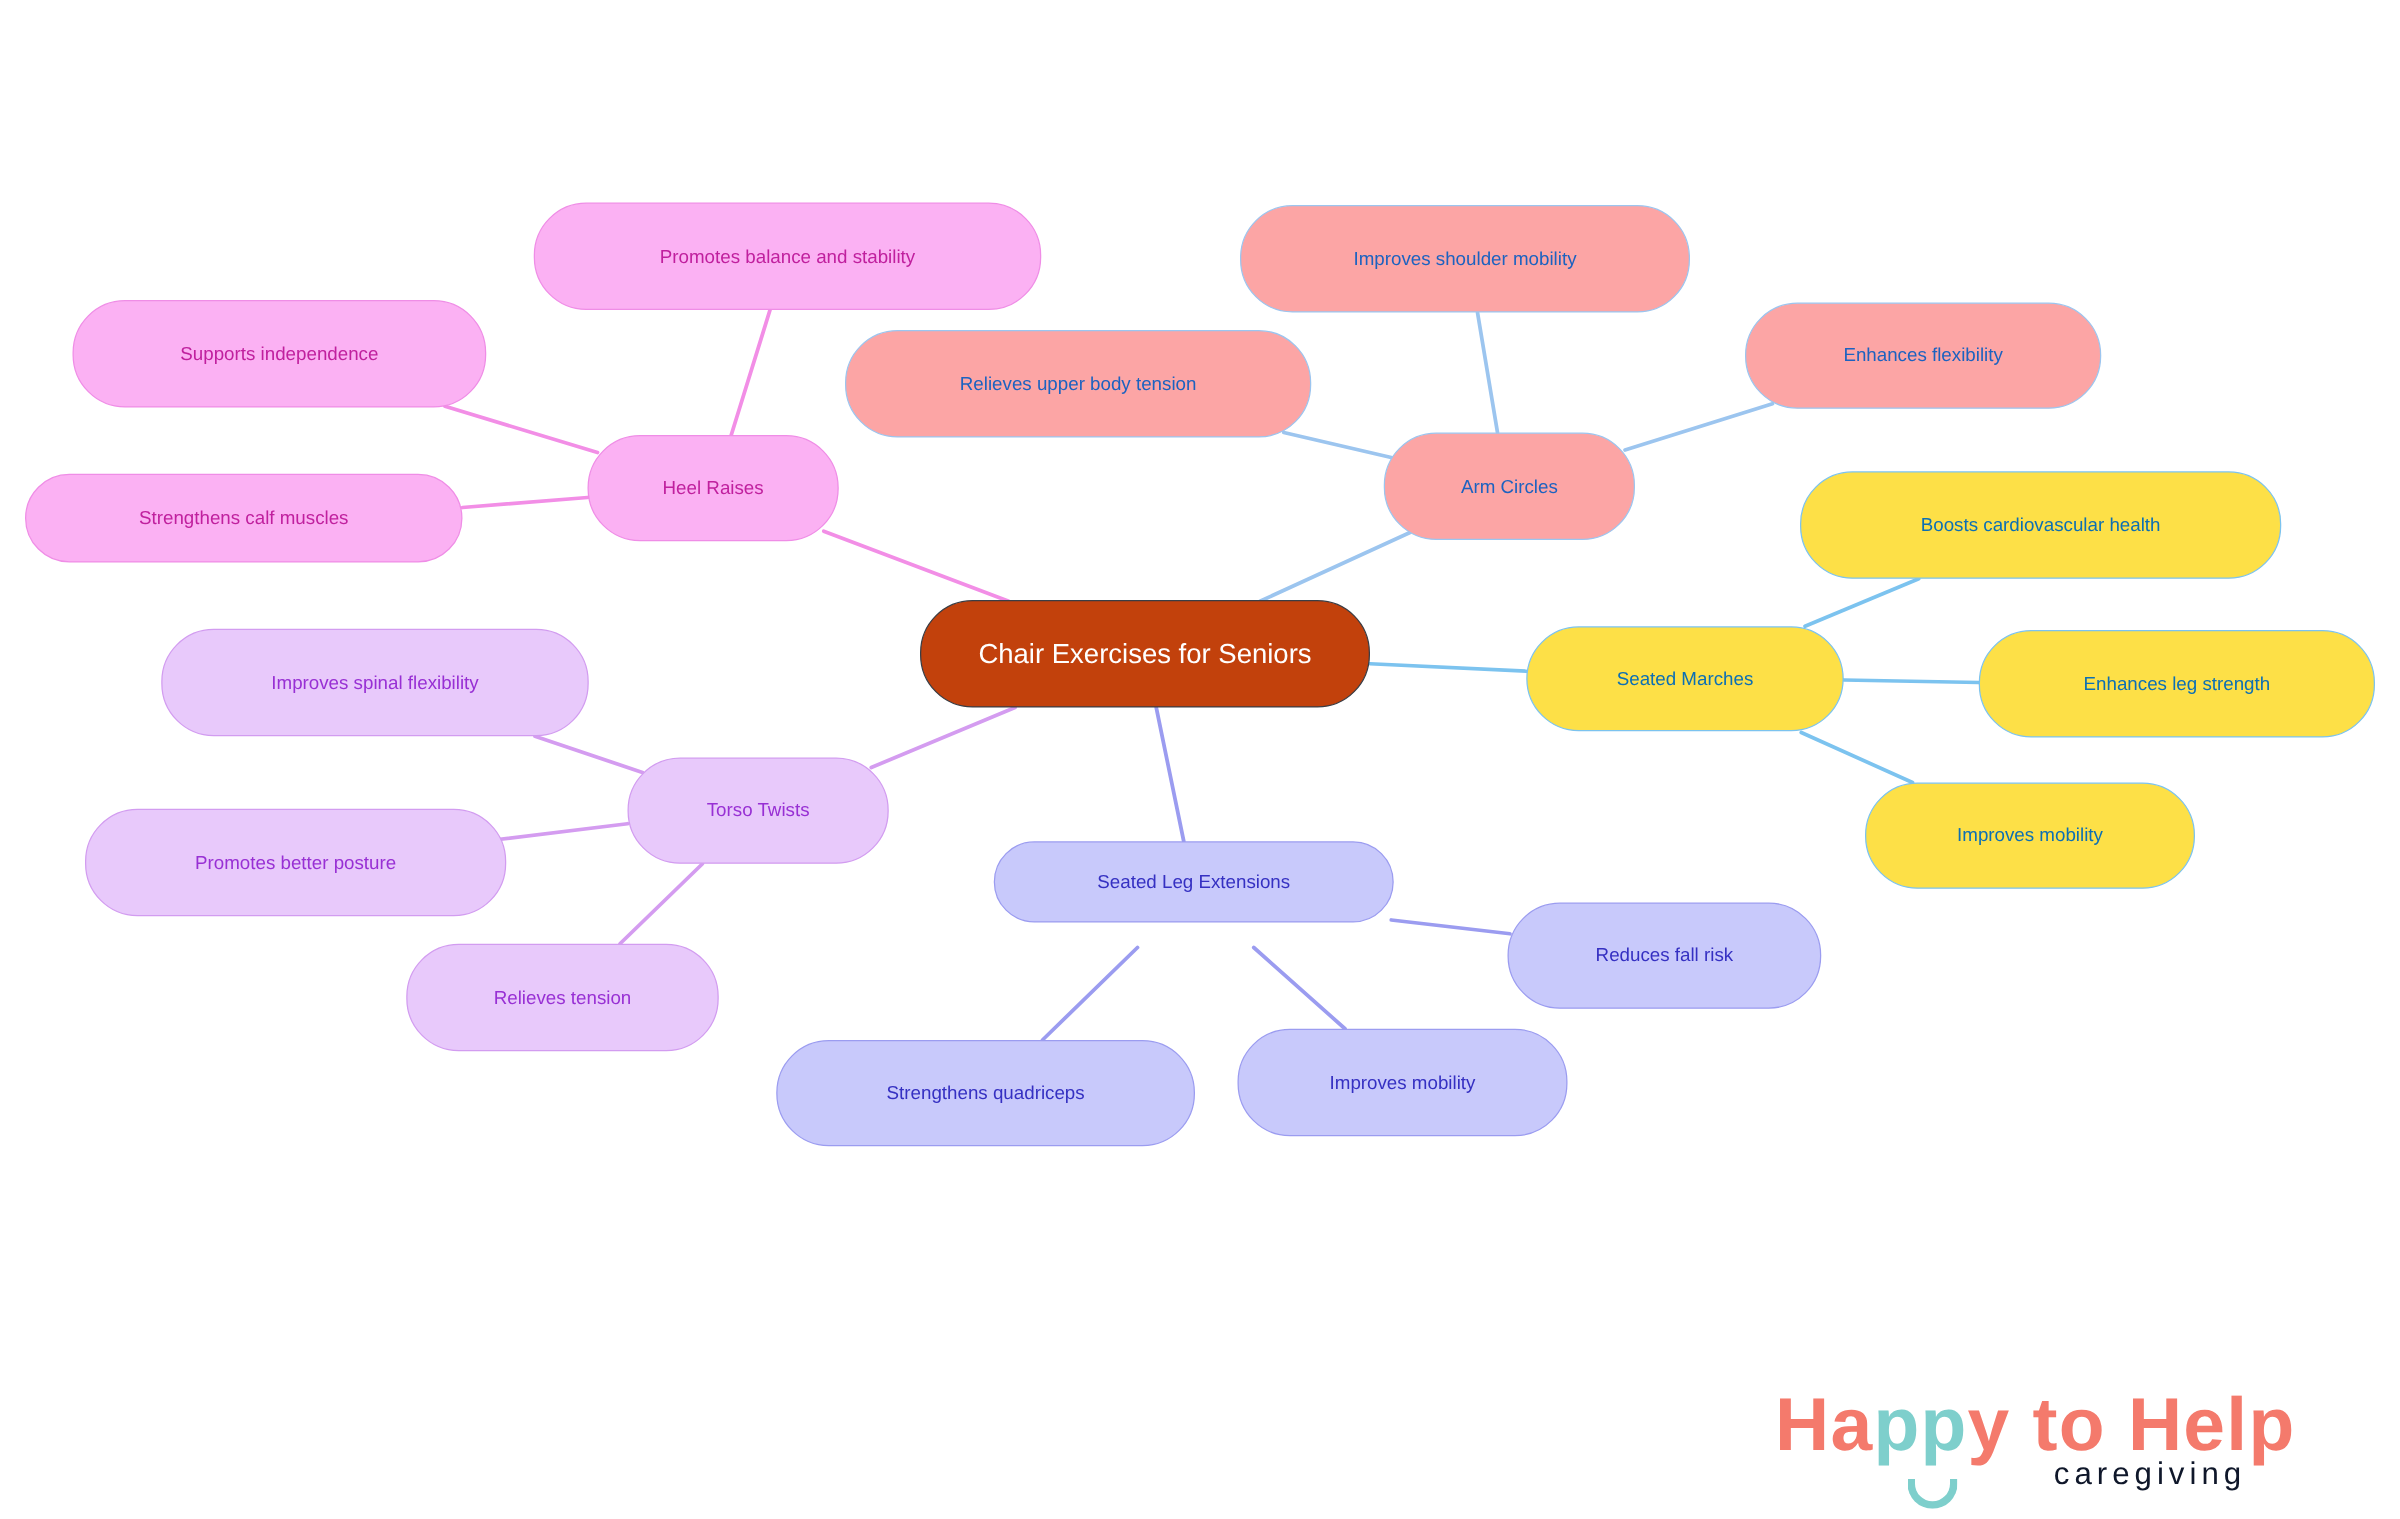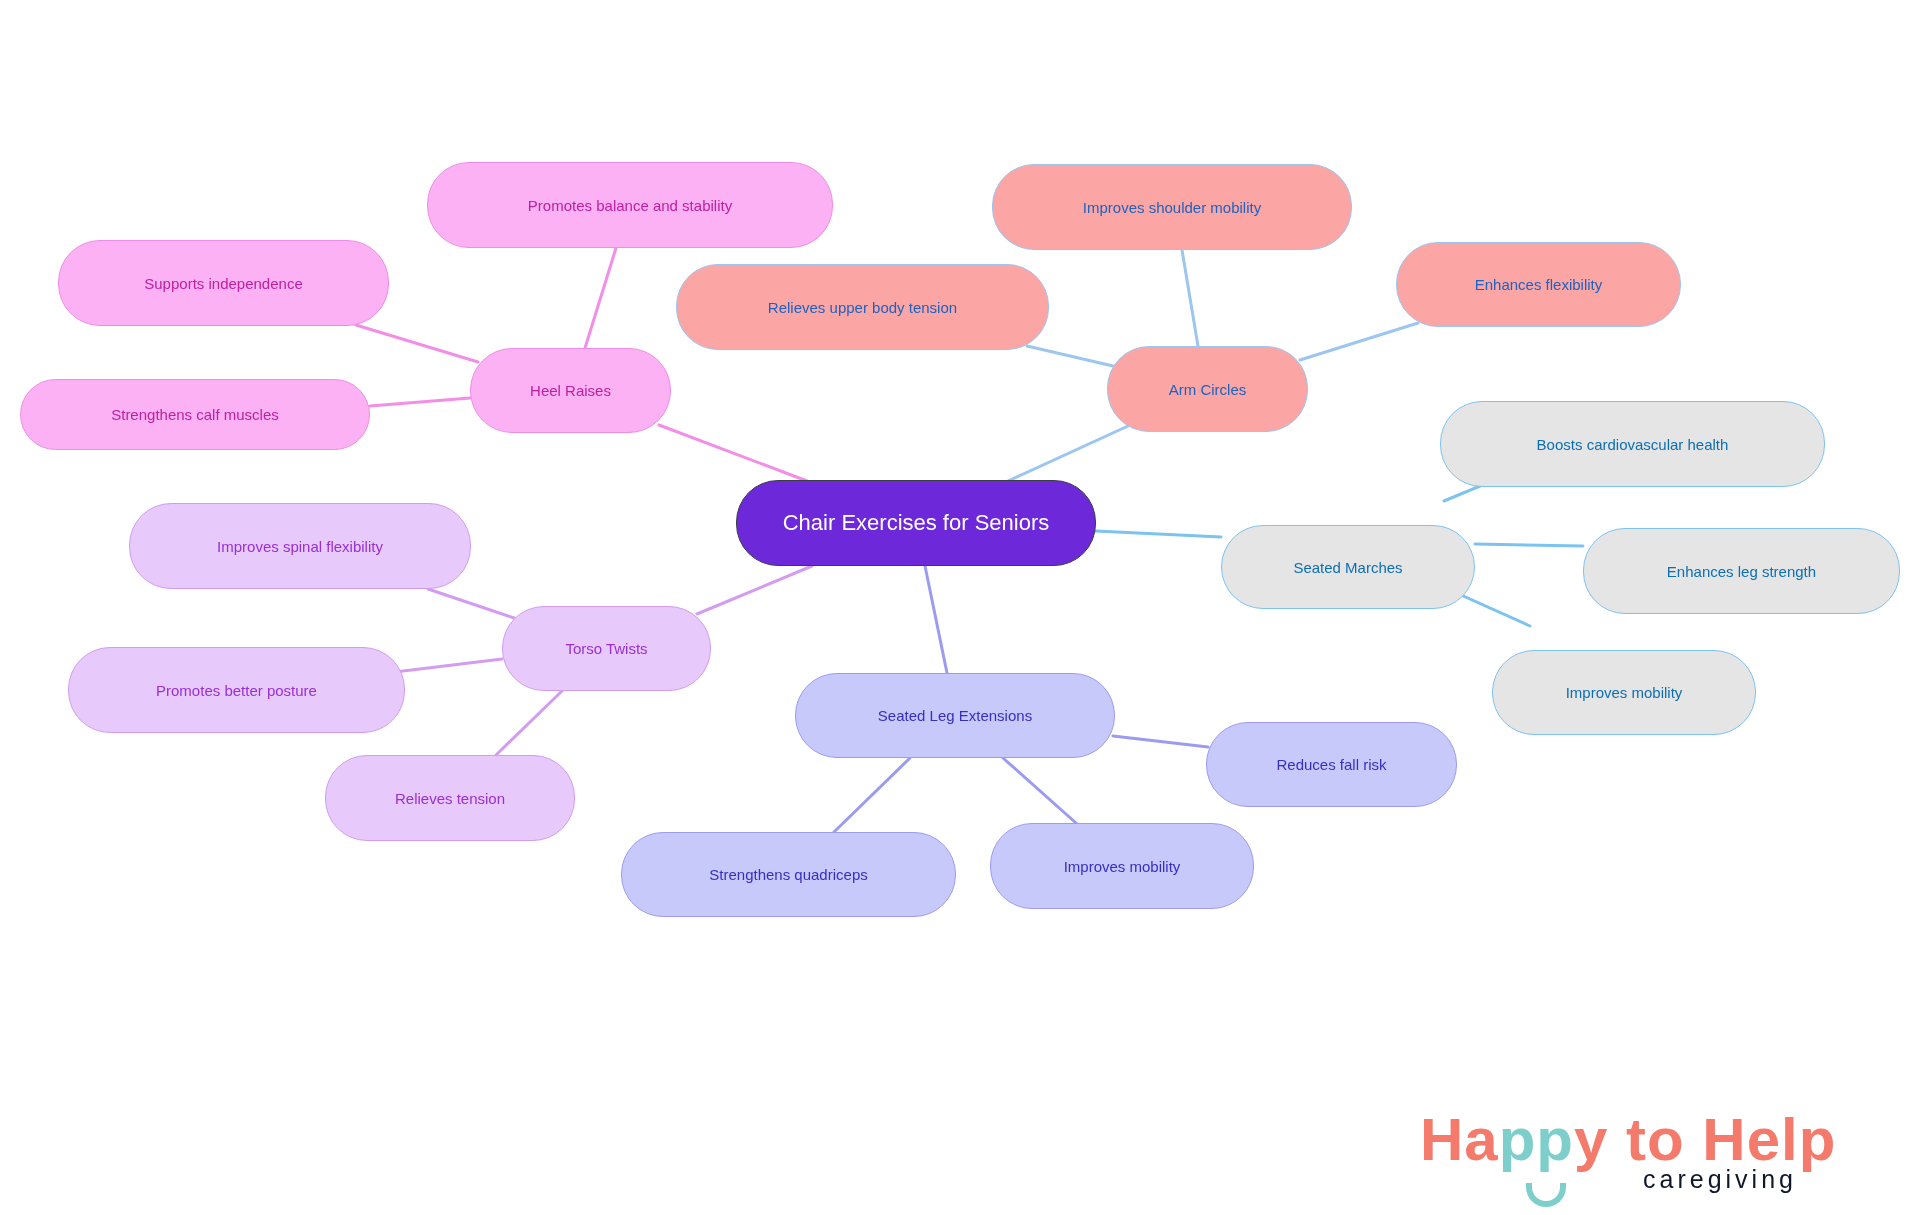--- a/index.html
+++ b/index.html
@@ -1,22 +1,22 @@
 <!DOCTYPE html>
 <html><head>
 <meta charset="utf-8">
 <style>
   html, body { margin:0; padding:0; background:#ffffff; }
   body { width:1920px; height:1215px; position:relative; overflow:hidden; font-family:"Liberation Sans", "DejaVu Sans", sans-serif; }
   #edges { position:absolute; left:0; top:0; width:1920px; height:1215px; }
   .node { position:absolute; box-sizing:border-box; border-radius:42px; border:1.5px solid; display:flex; align-items:center; justify-content:center; font-size:15px; white-space:nowrap; cursor:pointer; }
-  .root { background:#6d28d9; color:#ffffff; border-color:#3a3d44; }
+  .root { background:#c2410c; color:#ffffff; border-color:#3a3d44; }
   .pink { background:#fbb1f3; border-color:#ef8de6; color:#c0209e; }
   .arm { background:#fca5a5; border-color:#9cc5ef; color:#1c62c0; }
-  .march { background:#e5e5e5; border-color:#7cc3ef; color:#0c6fb4;margin-top:24px; }
+  .march { background:#fde047; border-color:#7cc3ef; color:#0c6fb4; }
   .leg { background:#c8c9fb; border-color:#9b9cf0; color:#3530c2; }
   .torso { background:#e8c9fb; border-color:#d29cf0; color:#9830d4; }
   .logo { position:absolute; left:1418px; top:1105px; width:480px; height:100px; }
   .logo-main { position:absolute; left:2px; top:0; font-size:60px; font-weight:bold; letter-spacing:1px; color:#f47a6c; white-space:nowrap; }
   .logo-main .pp { color:#7ecfcc; }
   .logo-sub { position:absolute; left:225px; top:60px; font-size:25px; letter-spacing:4px; color:#0f172a; white-space:nowrap; }
   .smile { position:absolute; left:108px; top:78px; width:40px; height:24px; border:6px solid #7ecfcc; border-top:none; border-radius:0 0 26px 26px; box-sizing:border-box; }
 </style>
 </head>
 <body>
@@ -87,21 +87,21 @@
 <div class="node march" style="left:1440px;top:377px;width:385px;height:86px;">
   <span>Boosts cardiovascular health</span>
 </div>
 <div class="node march" style="left:1583px;top:504px;width:317px;height:86px;">
   <span>Enhances leg strength</span>
 </div>
 <div class="node march" style="left:1492px;top:626px;width:264px;height:85px;">
   <span>Improves mobility</span>
 </div>
 
-<div class="node leg" style="left:795px;top:673px;width:320px;height:85px;text-align:right;">
+<div class="node leg" style="left:795px;top:673px;width:320px;height:65px;text-align:right;">
   <span>Seated Leg Extensions</span>
 </div>
 <div class="node leg" style="left:1206px;top:722px;width:251px;height:85px;">
   <span>Reduces fall risk</span>
 </div>
 <div class="node leg" style="left:990px;top:823px;width:264px;height:86px;">
   <span>Improves mobility</span>
 </div>
 <div class="node leg" style="left:621px;top:832px;width:335px;height:85px;">
   <span>Strengthens quadriceps</span>

